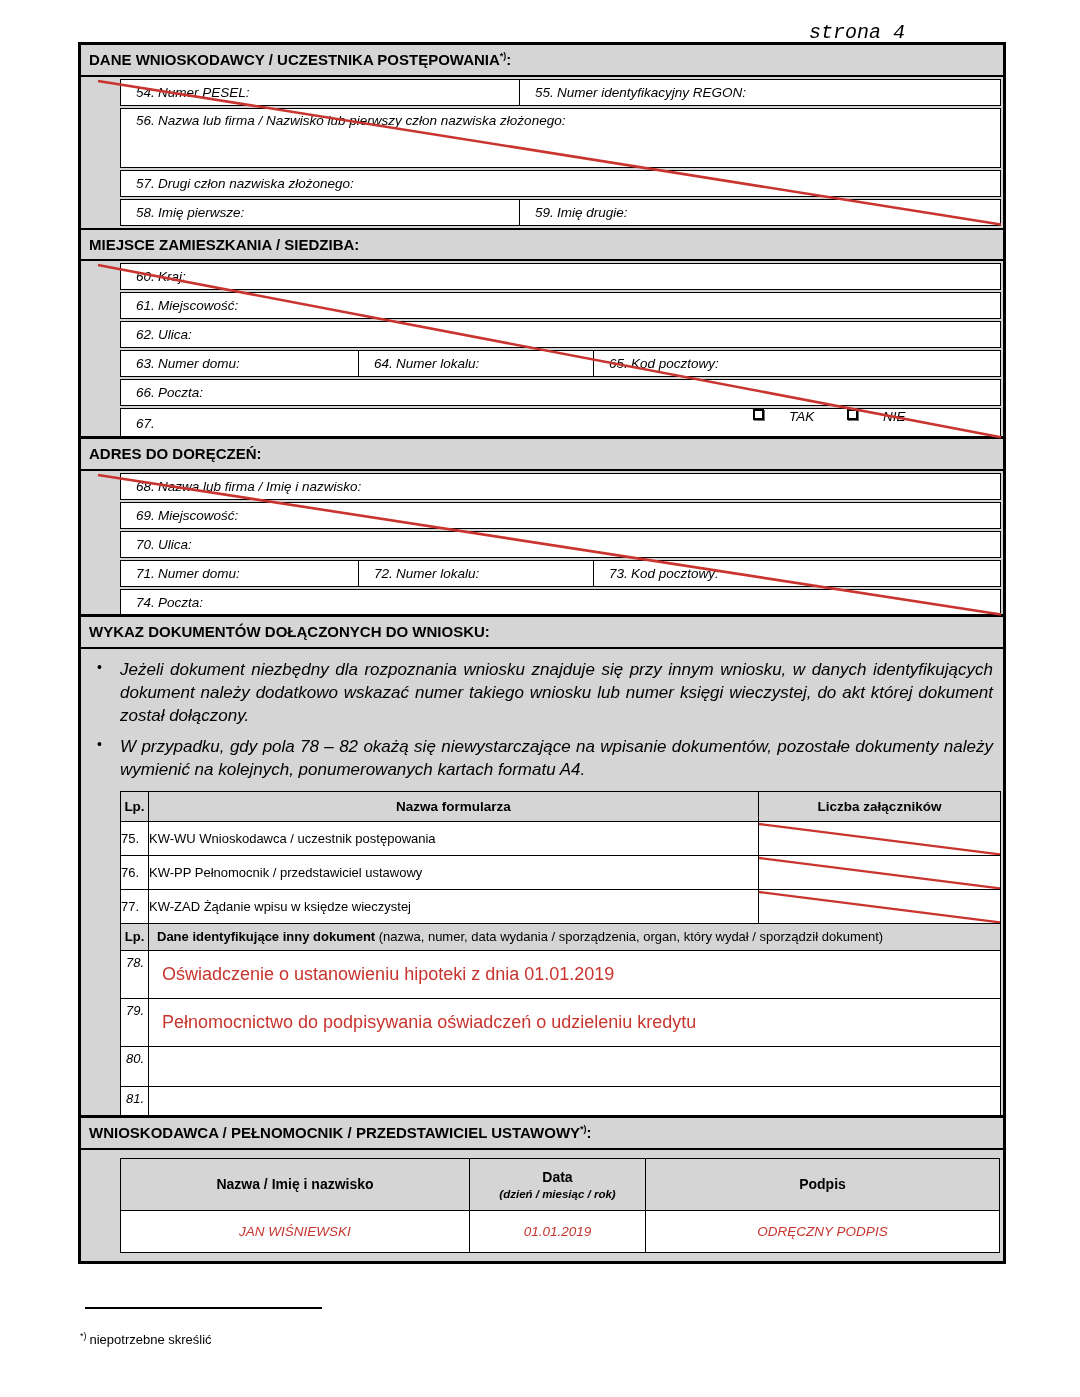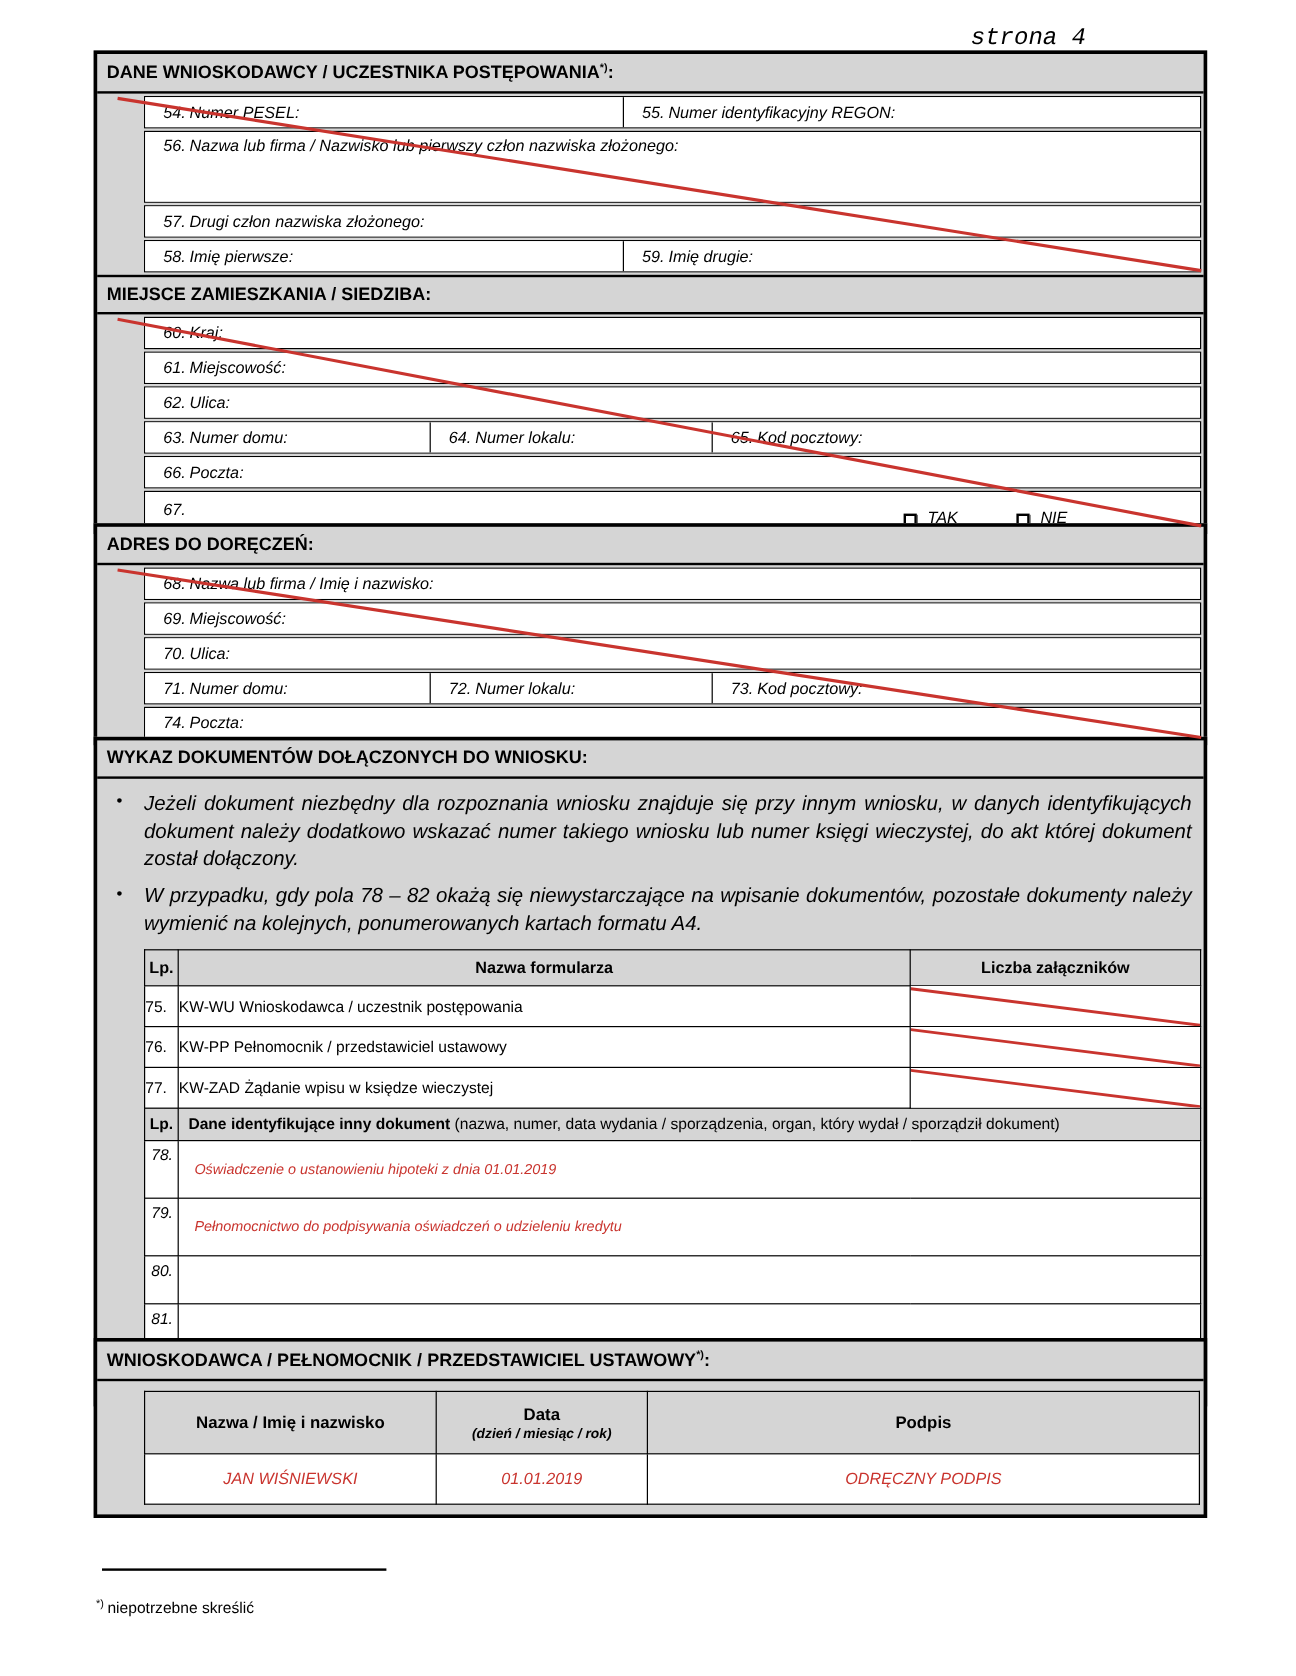--- a/index.html
+++ b/index.html
@@ -39,21 +39,21 @@
   .cell{flex:1;display:flex;align-items:center;position:relative;background:#fff;}
   .cell + .cell{border-left:1px solid #000;}
   .h25 .cell{height:25px;}
   .h58 .cell{height:58px;align-items:flex-start;padding-top:4px;}
   .h29 .cell{height:29px;}
   .w398{flex:0 0 398px;}
   .w237{flex:0 0 237px;}
   .w235{flex:0 0 235px;}
   .fnum{font-style:italic;font-size:13.5px;flex:none;width:37px;padding-left:15px;}
   .flabel{font-style:italic;font-size:13.5px;white-space:nowrap;}
-  .cbgroup{position:absolute;top:0;height:100%;display:flex;align-items:flex-end;}
+  .cbgroup{position:absolute;top:0;height:100%;display:flex;align-items:flex-start;gap:16px;}
   .cb{
     width:11px;height:11px;border:2px solid #000;background:#fff;
     display:inline-block;margin-right:9px;box-shadow:1px 1px 0 rgba(0,0,0,.55);
   }
   .cblabel{font-style:italic;font-size:13.5px;}
   .strike{position:absolute;top:0;left:-22px;width:calc(100% + 22px);height:100%;
     z-index:5;pointer-events:none;overflow:visible;}
   .strike line{stroke:var(--red);stroke-width:2.6;}
   .cellstrike{position:absolute;inset:0;width:100%;height:100%;pointer-events:none;}
   .cellstrike line{stroke:var(--red);stroke-width:2.4;}
@@ -81,33 +81,33 @@
   .td-count{position:relative;}
   .subhead td{
     background:var(--gray);height:27px;font-size:13px;
   }
   .subhead .sh-lp{font-weight:bold;text-align:center;}
   .subhead .sh-main{padding-left:8px;}
   .sh-bold{font-weight:bold;}
   .docrow td{background:#fff;}
   .docrow .td-num{font-style:italic;vertical-align:top;padding-top:4px;padding-left:5px;}
   .docrow .td-val{
-    padding-left:13px;color:var(--red);font-style:italic;font-size:12px;
+    padding-left:13px;color:var(--red);font-size:18px;
     font-weight:500;vertical-align:middle;
   }
   .docrow.h48 td{height:48px;}
   .docrow.h40 td{height:40px;}
   
   .sigtable{
     margin:8px 3px 8px 39px;width:calc(100% - 42px);
     border-collapse:collapse;font-size:14px;background:#fff;
   }
   .sigtable td,.sigtable th{border:1px solid #000;padding:0;text-align:center;}
   .sigtable th{background:var(--gray);font-weight:bold;height:52px;}
-  .sig-col1{width:243px;}
+  .sig-col1{width:349px;}
   .sig-col2{width:176px;}
   .datesub{font-weight:bold;font-style:italic;font-size:11.5px;margin-top:3px;}
   .sigtable .sigrow td{height:42px;background:#fff;color:var(--red);
     font-style:italic;font-size:13.5px;font-weight:500;}
   
   .footrule{position:absolute;left:85px;top:1307px;width:237px;border-top:2px solid #000;}
   .footnote{position:absolute;left:80px;top:1331px;font-size:13px;}
   .footnote sup{font-size:9px;vertical-align:super;margin-right:3px;}
 </style>
 </head>

